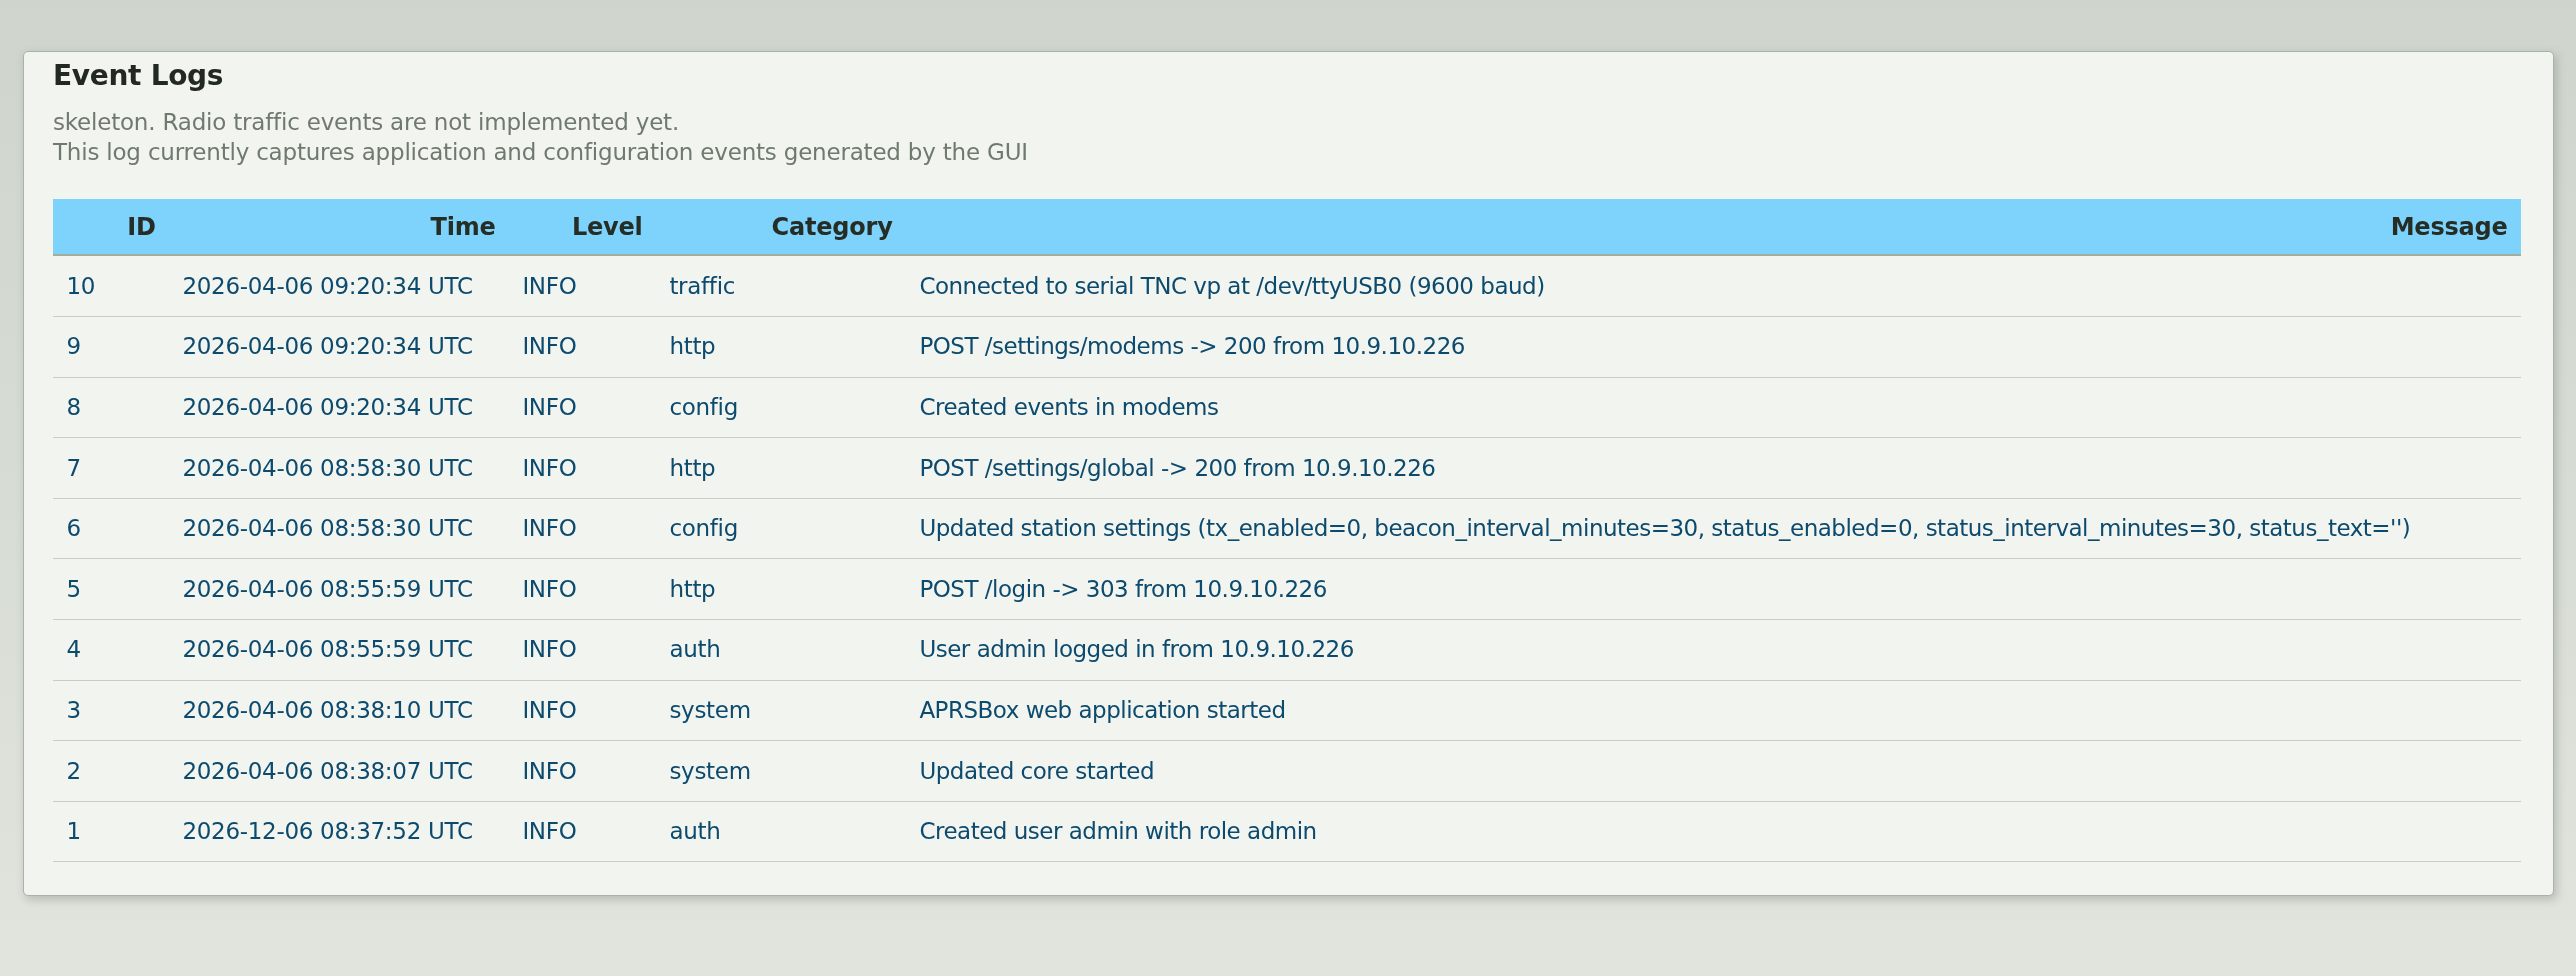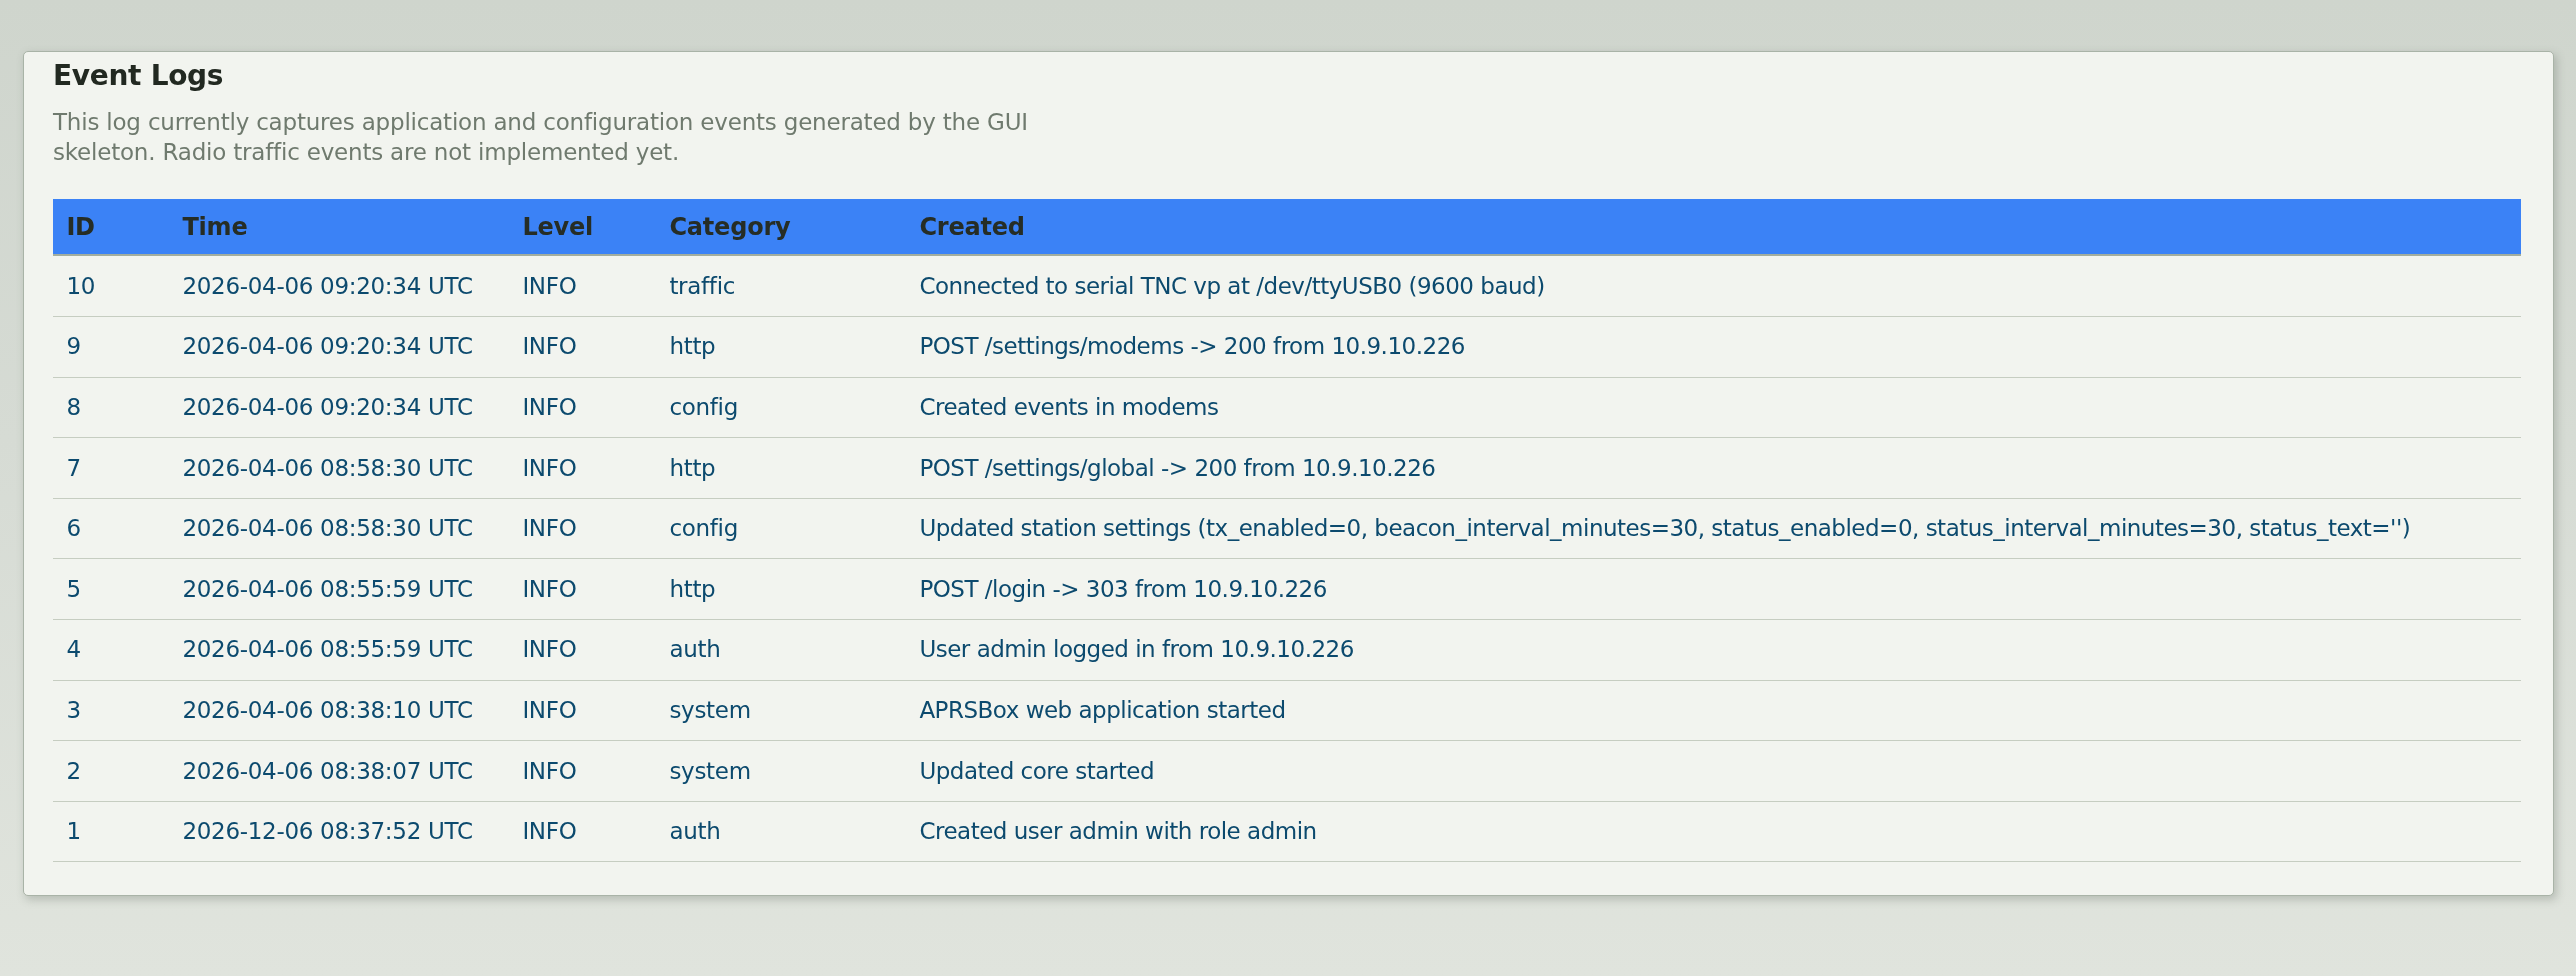--- a/index.html
+++ b/index.html
@@ -42,22 +42,22 @@
     letter-spacing: -0.2px;
     color: #6f7a6e;
   }
   .page-description span { display: block; }
   table.log-table {
     width: 100%;
     border-collapse: collapse;
     table-layout: fixed;
   }
   .log-table th {
-    background: #3b82f6;
-    text-align: left;
+    background: #7dd3fc;
+    text-align: right;
     font-size: 24px;
     font-weight: bold;
     letter-spacing: -0.2px;
     color: #262d25;
     padding: 12.5px 13.4px;
     line-height: 30px;
     border-bottom: 2.7px solid #a2ad9e;
     white-space: nowrap;
     overflow: hidden;
   }
@@ -76,39 +76,39 @@
   col.col-time { width: 340px; }
   col.col-level { width: 147px; }
   col.col-category { width: 250px; }
 </style>
 </head>
 <body>
 
 <div class="card">
   <h1 class="page-title">Event Logs</h1>
   <p class="page-description">
+    <span>skeleton. Radio traffic events are not implemented yet.</span>
     <span>This log currently captures application and configuration events generated by the GUI</span>
-    <span>skeleton. Radio traffic events are not implemented yet.</span>
   </p>
 
   <table class="log-table">
     <colgroup>
       <col class="col-id">
         <col class="col-time">
         <col class="col-level">
         <col class="col-category">
         <col>
     </colgroup>
     <thead>
       <tr>
         <th>ID</th>
         <th>Time</th>
         <th>Level</th>
         <th>Category</th>
-        <th>Created</th>
+        <th>Message</th>
       </tr>
     </thead>
     <tbody>
       <tr>
         <td class="cell-id">10</td>
         <td class="cell-time">2026-04-06 09:20:34 UTC</td>
         <td class="cell-level">INFO</td>
         <td class="cell-category">traffic</td>
         <td class="cell-message">Connected to serial TNC vp at /dev/ttyUSB0 (9600 baud)</td>
       </tr>

